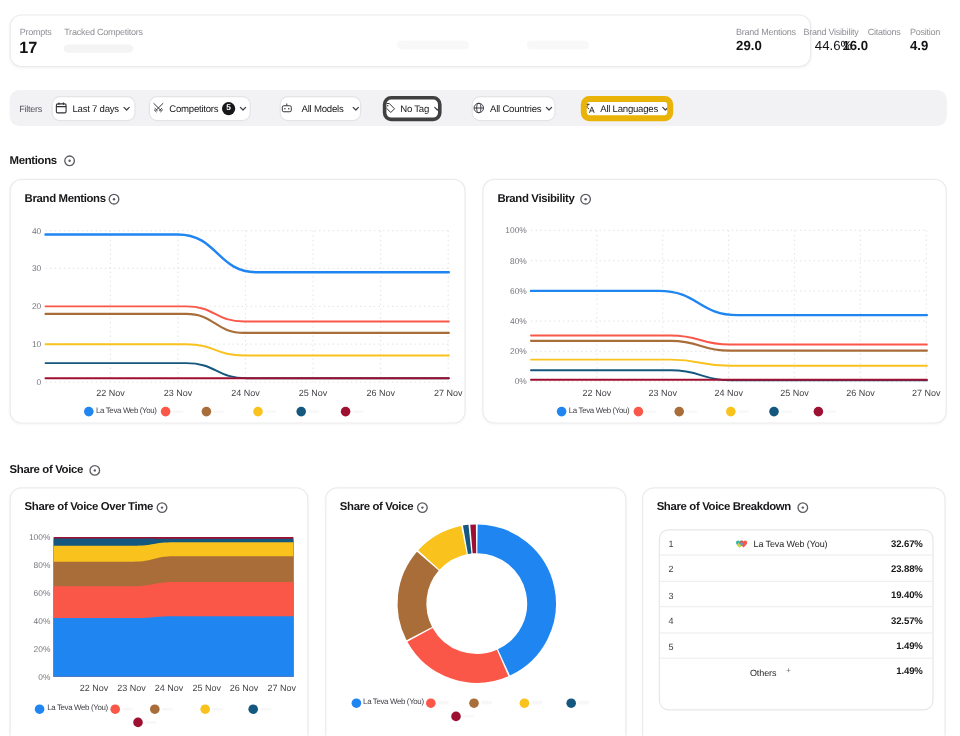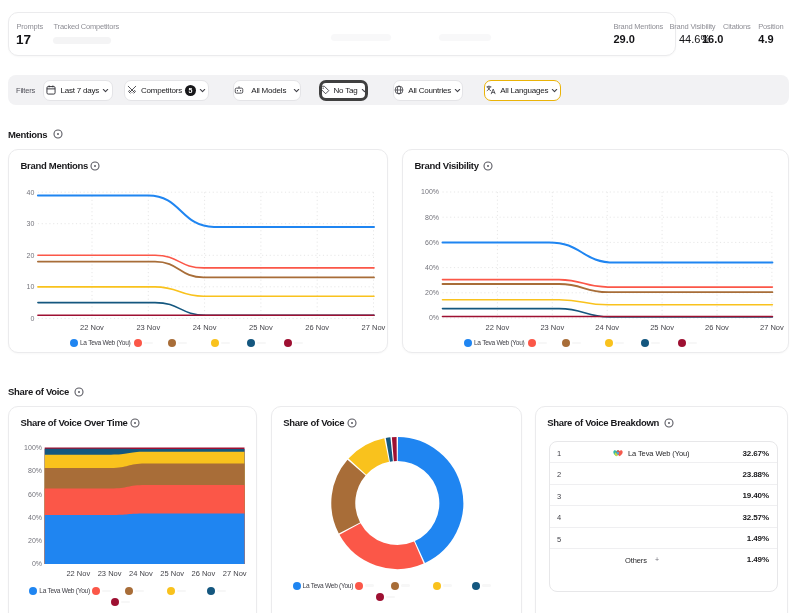--- a/index.html
+++ b/index.html
@@ -83,21 +83,21 @@
         <circle cx="8" cy="8" r="6.3"></circle>
         <ellipse cx="8" cy="8" rx="2.8" ry="6.3"></ellipse>
         <line x1="1.7" y1="8" x2="14.3" y2="8"></line>
       </g>
     </svg>
     <span style="font-size:8px;letter-spacing:-.2px;color:#18181b;margin-left:4px;white-space:nowrap">All Countries</span>
     <svg width="7" height="7" viewBox="0 0 8 8" style="margin-left:3px;flex:none">
       <path d="M1.5 2.8 L4 5.3 L6.5 2.8" fill="none" stroke="#3f3f46" stroke-width="1.2" stroke-linecap="round" stroke-linejoin="round"></path>
     </svg>
   </div>
-<div style="position:absolute;left:483.5px;top:79.5px;width:77.5px;height:21px;background:#fff;border:1px solid #eab308;border-radius:7px;box-sizing:border-box;display:flex;align-items:center;justify-content:center;overflow:hidden">
+<div style="position:absolute;left:483.5px;top:79.5px;width:77.5px;height:21px;background:#fff;border:5px solid #eab308;border-radius:7px;box-sizing:border-box;display:flex;align-items:center;justify-content:center;overflow:hidden">
     <svg width="10" height="10" viewBox="0 0 16 16" style="flex:none">
       <g stroke="#2f2f35" stroke-width="1.2" fill="none" stroke-linecap="round">
         <path d="M1.5 3 L8 3 M4.7 1.5 L4.7 3 M2.5 3 C3 5.5 5.5 8 7.5 9 M6.8 3 C6.3 5.5 3.8 8 1.8 9"></path>
         <path d="M8.5 14 L11.5 6.5 L14.5 14 M9.4 11.8 L13.6 11.8"></path>
       </g>
     </svg>
     <span style="font-size:8px;letter-spacing:-.2px;color:#18181b;margin-left:4px;white-space:nowrap">All Languages</span>
     <svg width="7" height="7" viewBox="0 0 8 8" style="margin-left:3px;flex:none">
       <path d="M1.5 2.8 L4 5.3 L6.5 2.8" fill="none" stroke="#3f3f46" stroke-width="1.2" stroke-linecap="round" stroke-linejoin="round"></path>
     </svg>

